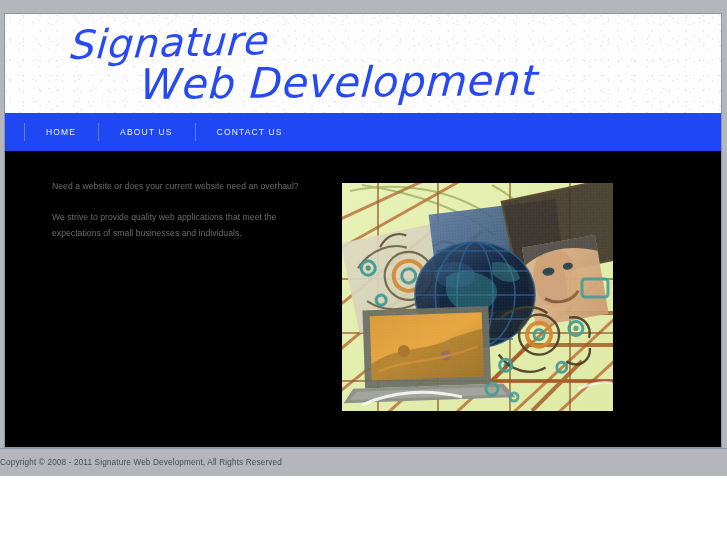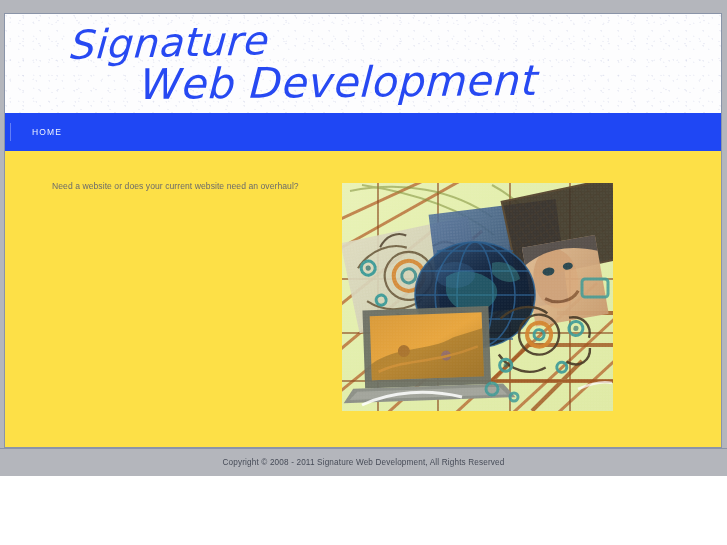--- a/index.html
+++ b/index.html
@@ -93,21 +93,21 @@
     transform-origin: left bottom;
   }
 
   
   #nav {
     position: relative;
     height: 38px;
     background: #1f47f4;
     display: flex;
     align-items: flex-end;
-    padding-left: 5px;
+    padding-left: 19px;
     box-sizing: border-box;
   }
 
   .nav-item {
     position: relative;
     color: #eef2ff;
     font-size: 8.5px;
     letter-spacing: 1.15px;
     text-transform: uppercase;
     padding: 0 22px;
@@ -134,21 +134,21 @@
     top: 10px;
     bottom: 10px;
     width: 1px;
     background: rgba(255,255,255,.30);
   }
 
   
   #main {
     position: relative;
     height: 296px;
-    background: #fde047;
+    background: #000000;
   }
 
   #copy {
     position: absolute;
     left: 47px;
     top: 27px;
     width: 275px;
   }
 
   #copy p {
@@ -184,21 +184,20 @@
     border-top: 1px solid #8a94a8;
     box-sizing: border-box;
   }
 
   #footer-text {
     position: absolute;
     left: 0;
     top: 0;
     width: 727px;
     line-height: 27px;
-    text-align: center;
     font-size: 8.2px;
     color: #474c58;
     letter-spacing: .15px;
     font-family: "Liberation Sans", sans-serif;
   }
 
   #below-fold {
     position: absolute;
     left: 0;
     top: 476px;
@@ -226,26 +225,29 @@
     <div id="header">
       <div class="speckle"></div>
       <div id="logo">
         <div class="logo-line" id="logo-line1">Signature</div>
         <div class="logo-line" id="logo-line2">Web Development</div>
       </div>
     </div>
 
     <div id="nav">
       <div class="nav-item">HOME</div>
+      <div class="nav-item">ABOUT US</div>
+      <div class="nav-item">CONTACT US</div>
     </div>
 
     <div id="main">
 
       <div id="copy">
         <p>Need a website or does your current website need an overhaul?</p>
+        <p>We strive to provide quality web applications that meet the expectations of small businesses and individuals.</p>
       </div>
 
       <div id="hero-image">
         <svg width="271" height="228" viewBox="0 0 271 228" xmlns="http://www.w3.org/2000/svg">
           <defs>
             <linearGradient id="bgGrad" x1="0" y1="0" x2="1" y2="1">
               <stop offset="0%" stop-color="#e9f2b7"></stop>
               <stop offset="45%" stop-color="#e2eeac"></stop>
               <stop offset="100%" stop-color="#dfeaa6"></stop>
             </linearGradient>

